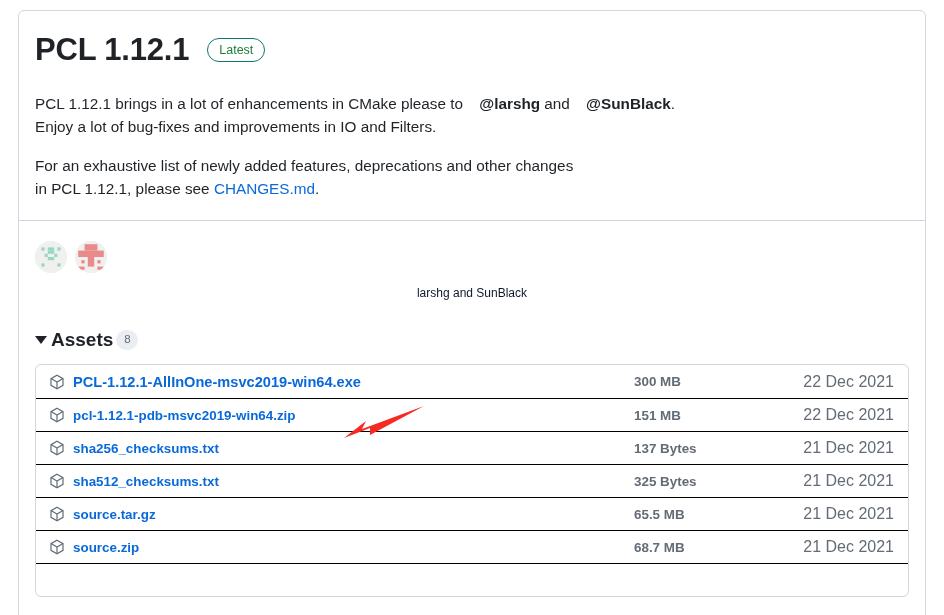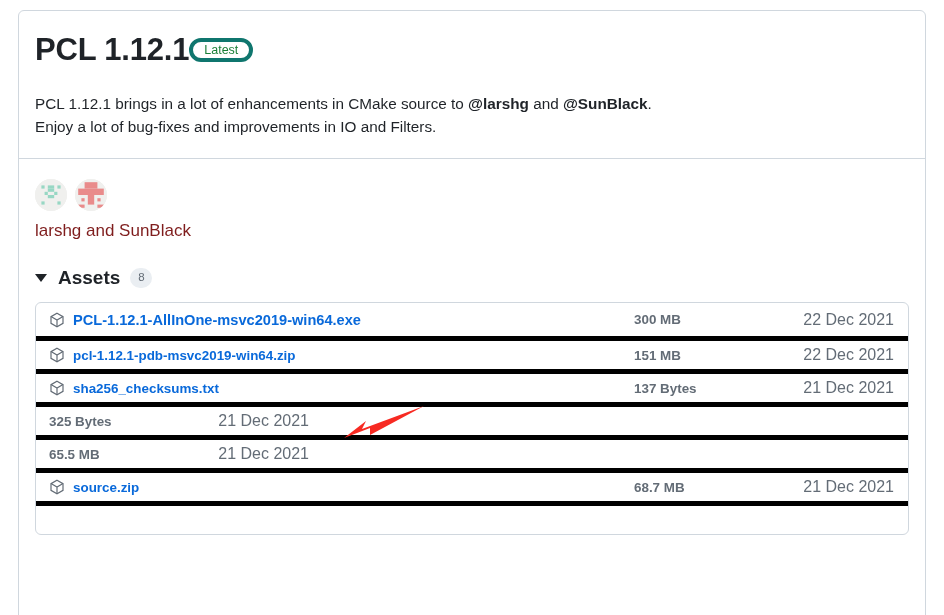--- a/index.html
+++ b/index.html
@@ -26,53 +26,53 @@
   }
 
   
   .release-body {
     padding: 22px 16px 20px 16px;
   }
 
   .title-row {
     display: flex;
     align-items: center;
-    gap: 0;
+    gap: 18px;
     margin-bottom: 26px;
   }
 
   .release-title {
     font-size: 31px;
     font-weight: 600;
     letter-spacing: -0.2px;
     color: #1f2328;
     line-height: 1.1;
   }
 
   .latest-badge {
     display: inline-flex;
     align-items: center;
     justify-content: center;
     height: 24px;
     padding: 0 11px;
-    border: 4px solid #0f766e;
+    border: 1px solid #0f766e;
     border-radius: 2em;
     color: #1a7f37;
     font-size: 12.5px;
     font-weight: 500;
     line-height: 1;
   }
 
   .md-para {
     font-size: 15.3px;
     line-height: 22.5px;
     color: #1f2328;
   }
   .md-para + .md-para { margin-top: 17px; }
-  .md-para b { font-weight: 700; }
+  .md-para b { font-weight: 700; margin-left: 12px; }
   .md-link { color: #0969da; text-decoration: none; }
 
   .divider {
     height: 1px;
     background: #d0d7de;
     width: 100%;
   }
 
   
   .contrib-section {
@@ -95,34 +95,35 @@
   .avatar {
     width: 32px;
     height: 32px;
     border-radius: 50%;
     overflow: hidden;
     background: #f0f0ee;
     display: block;
   }
 
   .contrib-names {
-    font-size: 17px;
-    color: #7f1d1d;
+    font-size: 12px;
+    color: #0f172a;
     line-height: 20px;
+    text-align: center;
   }
 
   
   .assets-section {
     padding: 18px 16px 0 16px;
   }
 
   .assets-heading-row {
     display: flex;
     align-items: center;
-    gap: 10px;
+    gap: 3px;
     margin-bottom: 13px;
   }
 
   .disclosure-triangle {
     width: 0;
     height: 0;
     border-left: 6px solid transparent;
     border-right: 6px solid transparent;
     border-top: 8px solid #1f2328;
     margin-right: 1px;
@@ -154,21 +155,21 @@
     border-radius: 6px;
     overflow: hidden;
     background: #ffffff;
   }
 
   .asset-row {
     display: flex;
     align-items: center;
     height: 33px;
     padding: 0 14px 0 13px;
-    border-top: 5px solid #000000;
+    border-top: 1px solid #000000;
   }
   .asset-row:first-child { border-top: none; }
 
   .asset-name-cell {
     display: flex;
     align-items: center;
     gap: 8px;
     flex: 1 1 auto;
     min-width: 0;
   }
@@ -225,24 +226,28 @@
 <div class="release-card">
 
   <div class="release-body">
 
     <div class="title-row">
       <h1 class="release-title">PCL 1.12.1</h1>
       <span class="latest-badge">Latest</span>
     </div>
 
     <p class="md-para">
-      <span>PCL 1.12.1 brings in a lot of enhancements in CMake source to </span><b>@larshg</b><span> and </span><b>@SunBlack</b><span>.</span><br>
+      <span>PCL 1.12.1 brings in a lot of enhancements in CMake please to </span><b>@larshg</b><span> and </span><b>@SunBlack</b><span>.</span><br>
       <span>Enjoy a lot of bug-fixes and improvements in IO and Filters.</span>
     </p>
 
+    <p class="md-para">
+      <span>For an exhaustive list of newly added features, deprecations and other changes</span><br>
+      <span>in PCL 1.12.1, please see </span><a class="md-link" href="#">CHANGES.md</a><span>.</span>
+    </p>
   </div>
 
   <div class="divider"></div>
 
   <div class="contrib-section">
 
     <div class="avatar-row">
       <span class="avatar">
         <svg width="32" height="32" viewBox="0 0 10 10">
           <rect width="10" height="10" fill="#f0f0ee"></rect>
@@ -318,25 +323,39 @@
             <path d="M8 1.3 14 4.6v6.8L8 14.7 2 11.4V4.6z"></path>
             <path d="M2 4.6 8 8l6-3.4M8 8v6.7"></path>
           </svg>
           <a class="asset-link" href="#">sha256_checksums.txt</a>
         </span>
         <span class="asset-size">137 Bytes</span>
         <span class="asset-date">21 Dec 2021</span>
       </div>
 
       <div class="asset-row">
+        <span class="asset-name-cell">
+          <svg class="pkg-icon" viewBox="0 0 16 16" fill="none" stroke="currentColor" stroke-width="1.2">
+            <path d="M8 1.3 14 4.6v6.8L8 14.7 2 11.4V4.6z"></path>
+            <path d="M2 4.6 8 8l6-3.4M8 8v6.7"></path>
+          </svg>
+          <a class="asset-link" href="#">sha512_checksums.txt</a>
+        </span>
         <span class="asset-size">325 Bytes</span>
         <span class="asset-date">21 Dec 2021</span>
       </div>
 
       <div class="asset-row">
+        <span class="asset-name-cell">
+          <svg class="pkg-icon" viewBox="0 0 16 16" fill="none" stroke="currentColor" stroke-width="1.2">
+            <path d="M8 1.3 14 4.6v6.8L8 14.7 2 11.4V4.6z"></path>
+            <path d="M2 4.6 8 8l6-3.4M8 8v6.7"></path>
+          </svg>
+          <a class="asset-link" href="#">source.tar.gz</a>
+        </span>
         <span class="asset-size">65.5 MB</span>
         <span class="asset-date">21 Dec 2021</span>
       </div>
 
       <div class="asset-row">
         <span class="asset-name-cell">
           <svg class="pkg-icon" viewBox="0 0 16 16" fill="none" stroke="currentColor" stroke-width="1.2">
             <path d="M8 1.3 14 4.6v6.8L8 14.7 2 11.4V4.6z"></path>
             <path d="M2 4.6 8 8l6-3.4M8 8v6.7"></path>
           </svg>

